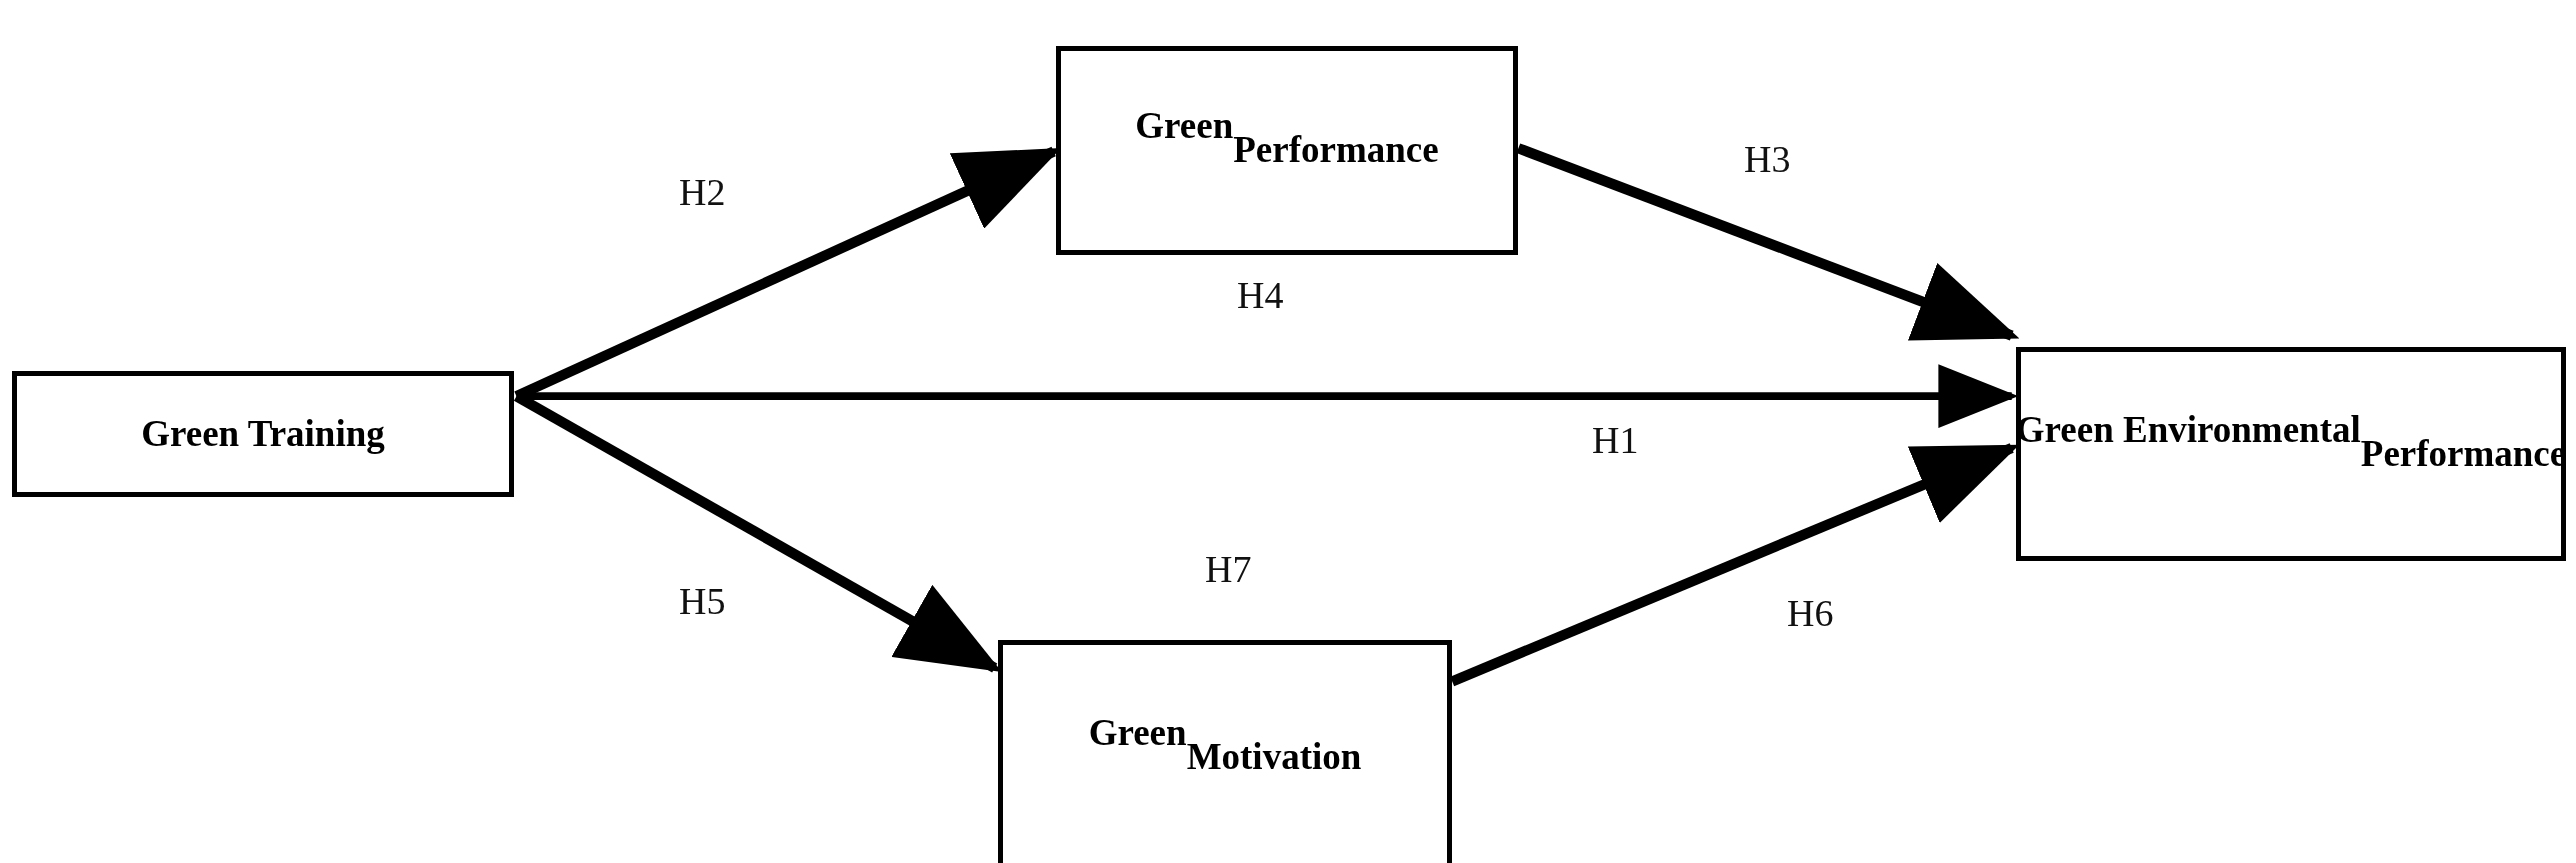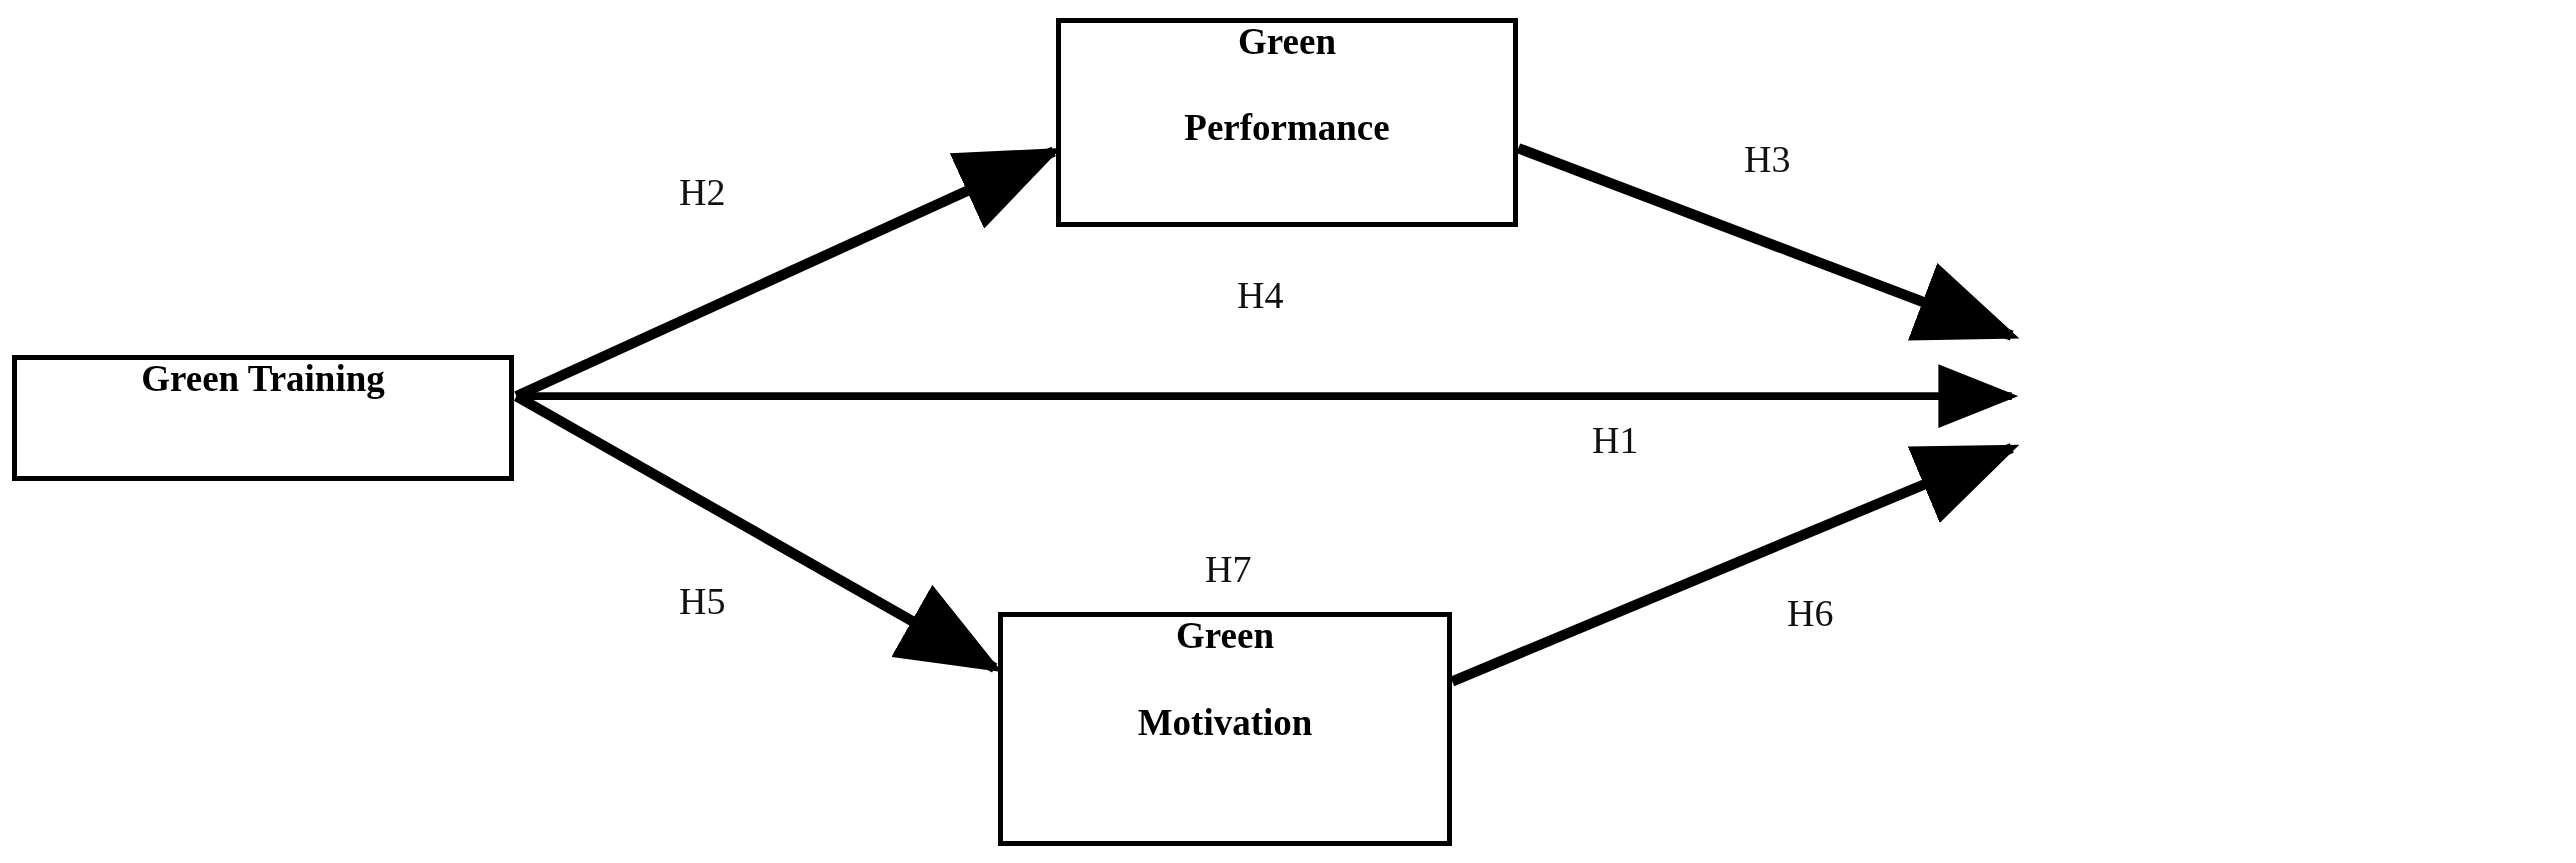--- a/index.html
+++ b/index.html
@@ -24,40 +24,42 @@
     top: 0;
     width: 2576px;
     height: 864px;
   }
   .node-box {
     position: absolute;
     box-sizing: border-box;
     background: #ffffff;
     border: 5.6px solid #000000;
     display: flex;
-    flex-direction: column;
+    flex-direction: row;
     align-items: center;
+    justify-content: center;
     text-align: center;
     z-index: 5;
+    margin-top: 28px;
   }
   .node-line {
     font-family: "Liberation Serif", "DejaVu Serif", serif;
     font-weight: bold;
     font-size: 37px;
     color: #000000;
     line-height: 1.05;
     white-space: nowrap;
   }
   .node-box.two-line .node-line:first-child {
     margin-bottom: 48px;
   }
   
   #node-green-training {
     left: 12px;
-    top: 355px;
+    top: 343px;
     width: 502px;
     height: 126px;
   }
   #node-green-competencies {
     left: 1056px;
     top: 17.5px;
     width: 462px;
     height: 209px;
   }
   #node-green-motivation {
@@ -119,20 +121,24 @@
   <div class="node-box two-line" id="node-green-competencies">
     <span class="node-line">Green</span>
     <span class="node-line">Performance</span>
   </div>
 
   <div class="node-box two-line" id="node-green-motivation">
     <span class="node-line">Green</span>
     <span class="node-line">Motivation</span>
   </div>
 
+  <div class="node-box two-line" id="node-green-environmental-performance">
+    <span class="node-line">Green Environmental</span>
+    <span class="node-line">Performance</span>
+  </div>
 
   <span class="path-label" id="label-h1">H1</span>
   <span class="path-label" id="label-h2">H2</span>
   <span class="path-label" id="label-h3">H3</span>
   <span class="path-label" id="label-h4">H4</span>
   <span class="path-label" id="label-h5">H5</span>
   <span class="path-label" id="label-h6">H6</span>
   <span class="path-label" id="label-h7">H7</span>
 
 </div>

